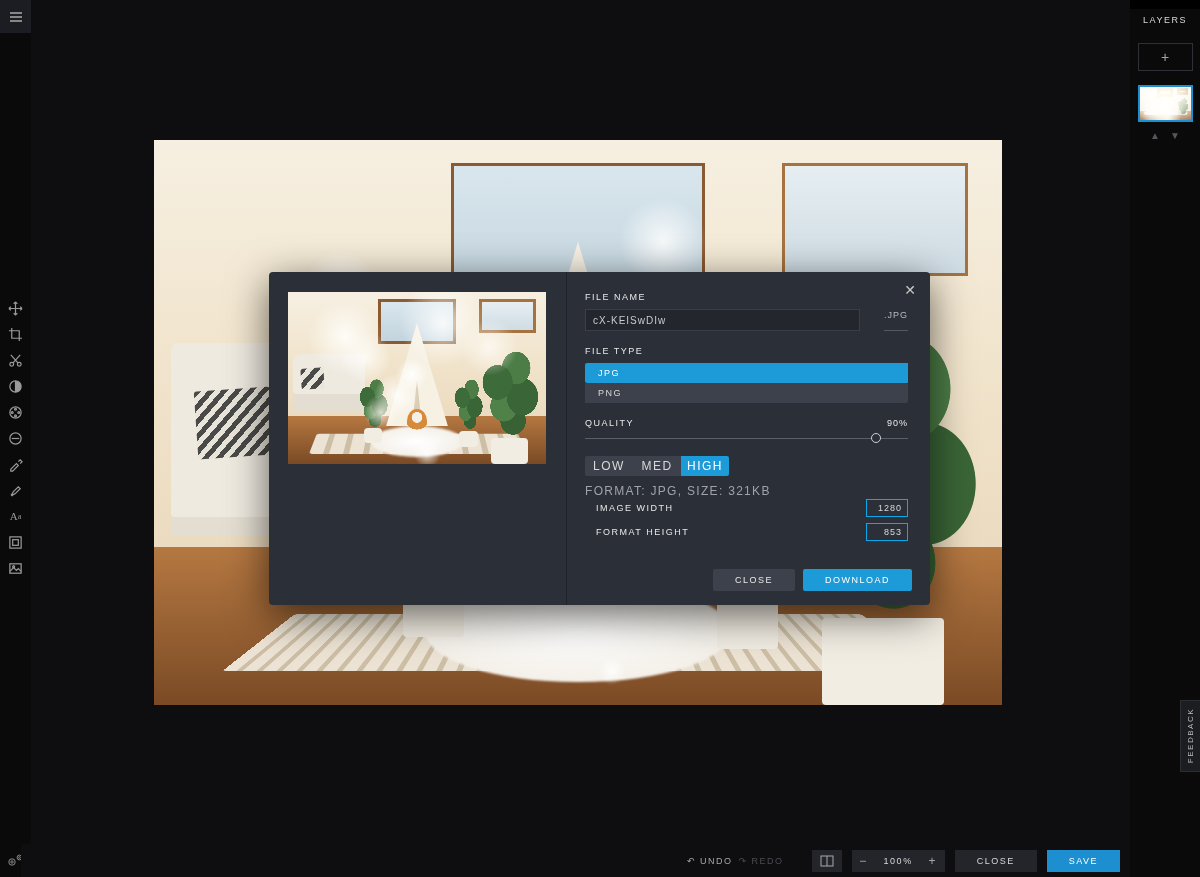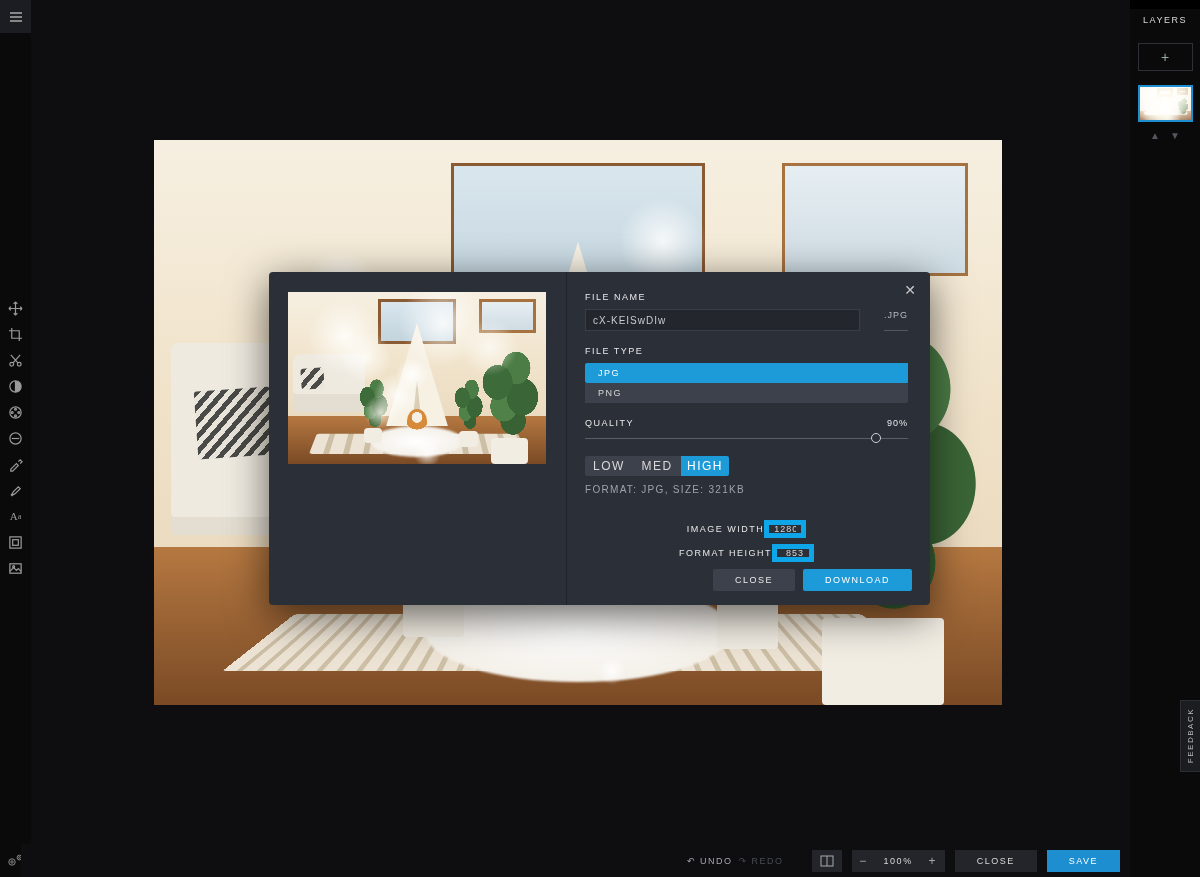--- a/index.html
+++ b/index.html
@@ -63,24 +63,24 @@
   .seg .opt:last-child { border-radius:0 2px 2px 0; }
   .quality-row { display:flex; justify-content:space-between; align-items:baseline; }
   .slider-wrap { position:relative; height:14px; margin:4px 0 10px; }
   .slider-track { position:absolute; left:0; right:0; top:6px; height:1px; background:#596069; }
   .slider-thumb { position:absolute; top:1px; width:10px; height:10px; border-radius:50%; border:1.5px solid #cfd1d5; background:#2b2f38; transform:translateX(-50%); cursor:pointer; }
   .qual-seg { display:flex; margin-bottom:8px; }
   .qual-seg .q { height:20px; width:48px; display:flex; align-items:center; justify-content:center; font-size:12px; letter-spacing:1.5px; background:#3d414b; color:#d8d8d8; cursor:pointer; }
   .qual-seg .q.active { background:#1d9ad8; color:#fff; }
   .qual-seg .q:first-child { border-radius:2px 0 0 2px; }
   .qual-seg .q:last-child { border-radius:0 2px 2px 0; }
-  .meta { font-size:10px; letter-spacing:1.3px; color:#9fa2a9; margin-bottom:25px; }
-  .dim-row { display:flex; justify-content:center; align-items:center; margin-bottom:6px; }
+  .meta { font-size:12px; letter-spacing:1.3px; color:#9fa2a9; margin-bottom:1px; }
+  .dim-row { display:flex; justify-content:space-between; align-items:center; margin-bottom:6px;margin-left:11px; }
   .dim-row .label { margin-bottom:0; }
-  .dim-input { width:42px; height:18px; background:transparent; border:5px solid #0ea5e9; color:#d8d8d8; font-size:9px; text-align:right; padding:0 5px; outline:none; letter-spacing:1px; }
+  .dim-input { width:42px; height:18px; background:transparent; border:1px solid #0ea5e9; color:#d8d8d8; font-size:9px; text-align:right; padding:0 5px; outline:none; letter-spacing:1px; }
   .modal-actions { position:absolute; bottom:14px; right:18px; display:flex; gap:8px; }
   .mbtn { height:22px; padding:0 22px; display:flex; align-items:center; font-size:9px; letter-spacing:1.5px; border-radius:2px; cursor:pointer; }
   .mbtn.sec { background:#3d414b; color:#e8e8e8; }
   .mbtn.pri { background:#1d9ad8; color:#fff; }
 
   
   .scene { position:absolute; inset:0; }
   .scene .wall { position:absolute; inset:0; background:linear-gradient(180deg,#f6efe1 0%,#f1e4cc 40%,#e6d4b6 100%); }
   .scene .floor { position:absolute; left:0; right:0; bottom:0; height:28%; background:linear-gradient(180deg,#b57841 0%,#7a4a25 100%); }
   .scene .rug { position:absolute; left:8%; right:8%; bottom:6%; height:22%; background:repeating-linear-gradient(90deg,#ece3d4 0 14px,#cdbfa5 14px 20px); transform:perspective(400px) rotateX(55deg); transform-origin:bottom; border-radius:4px; }

